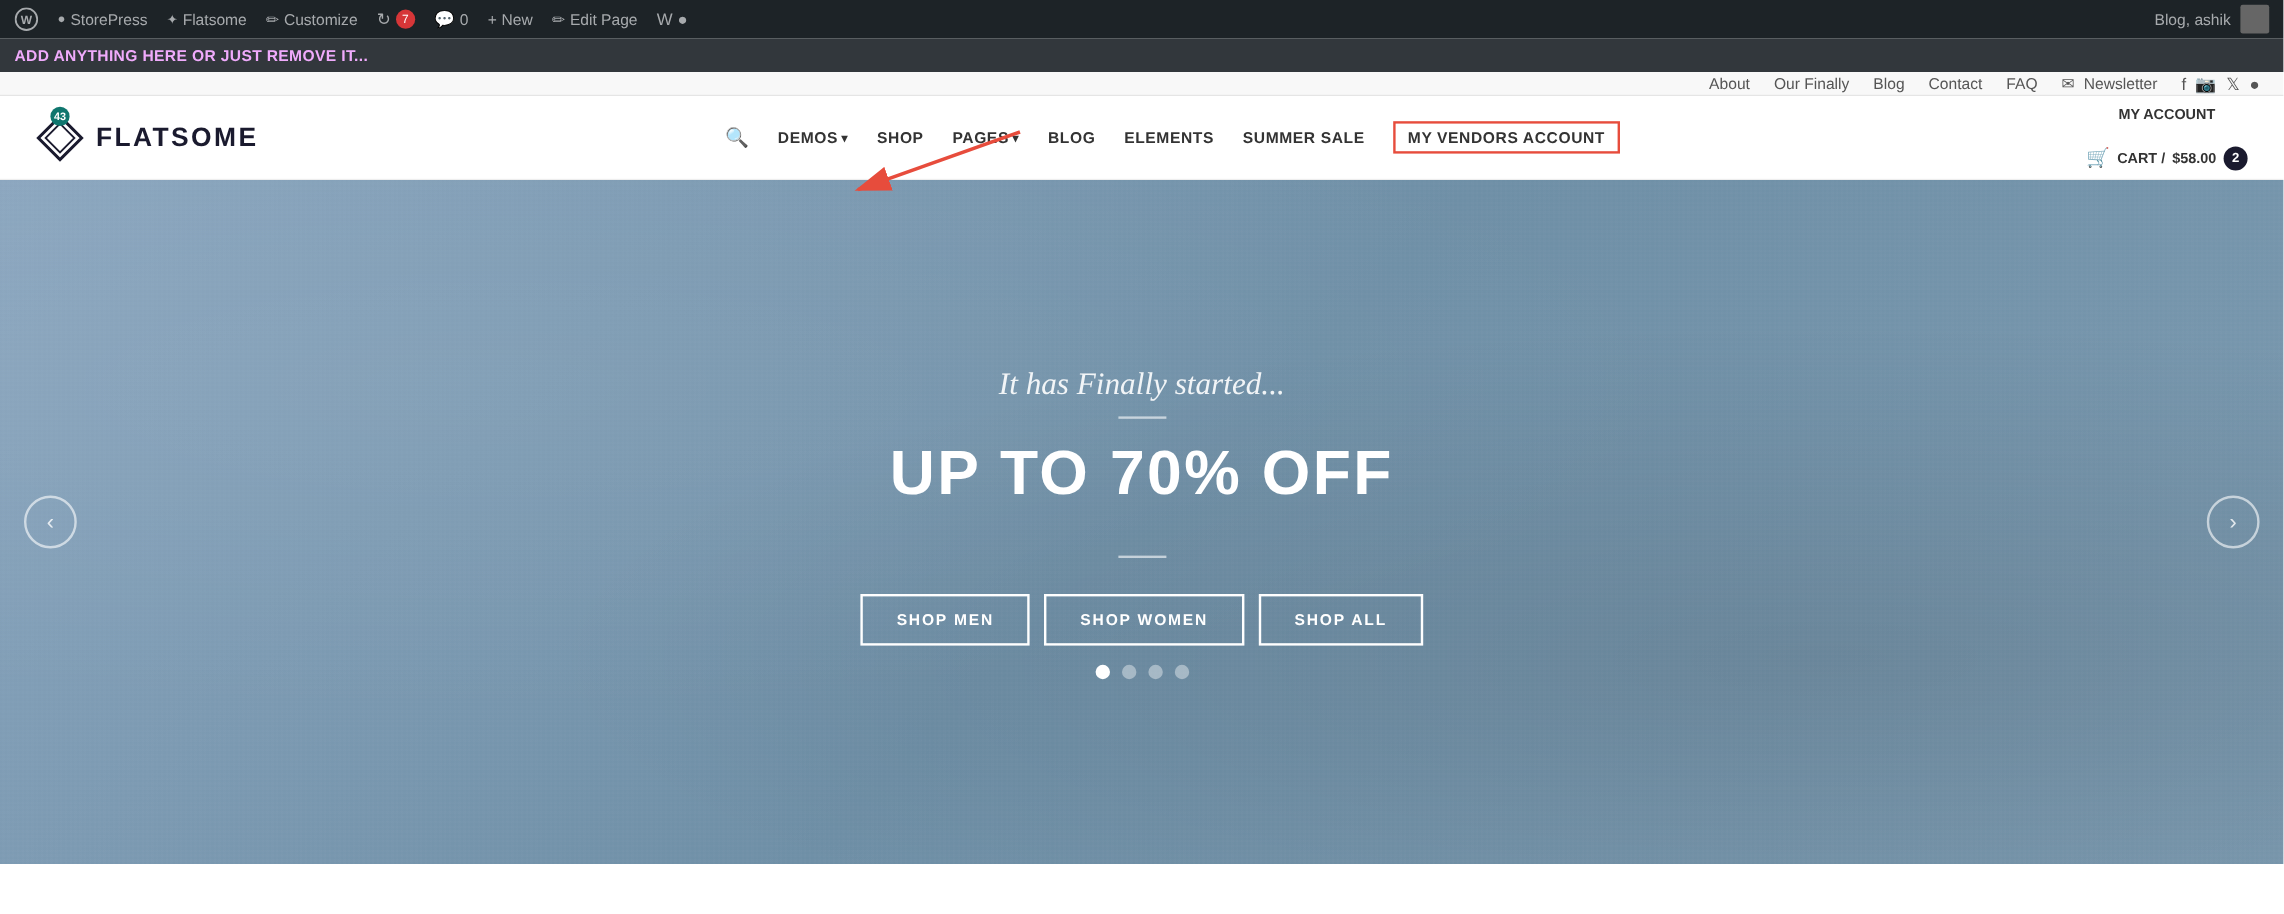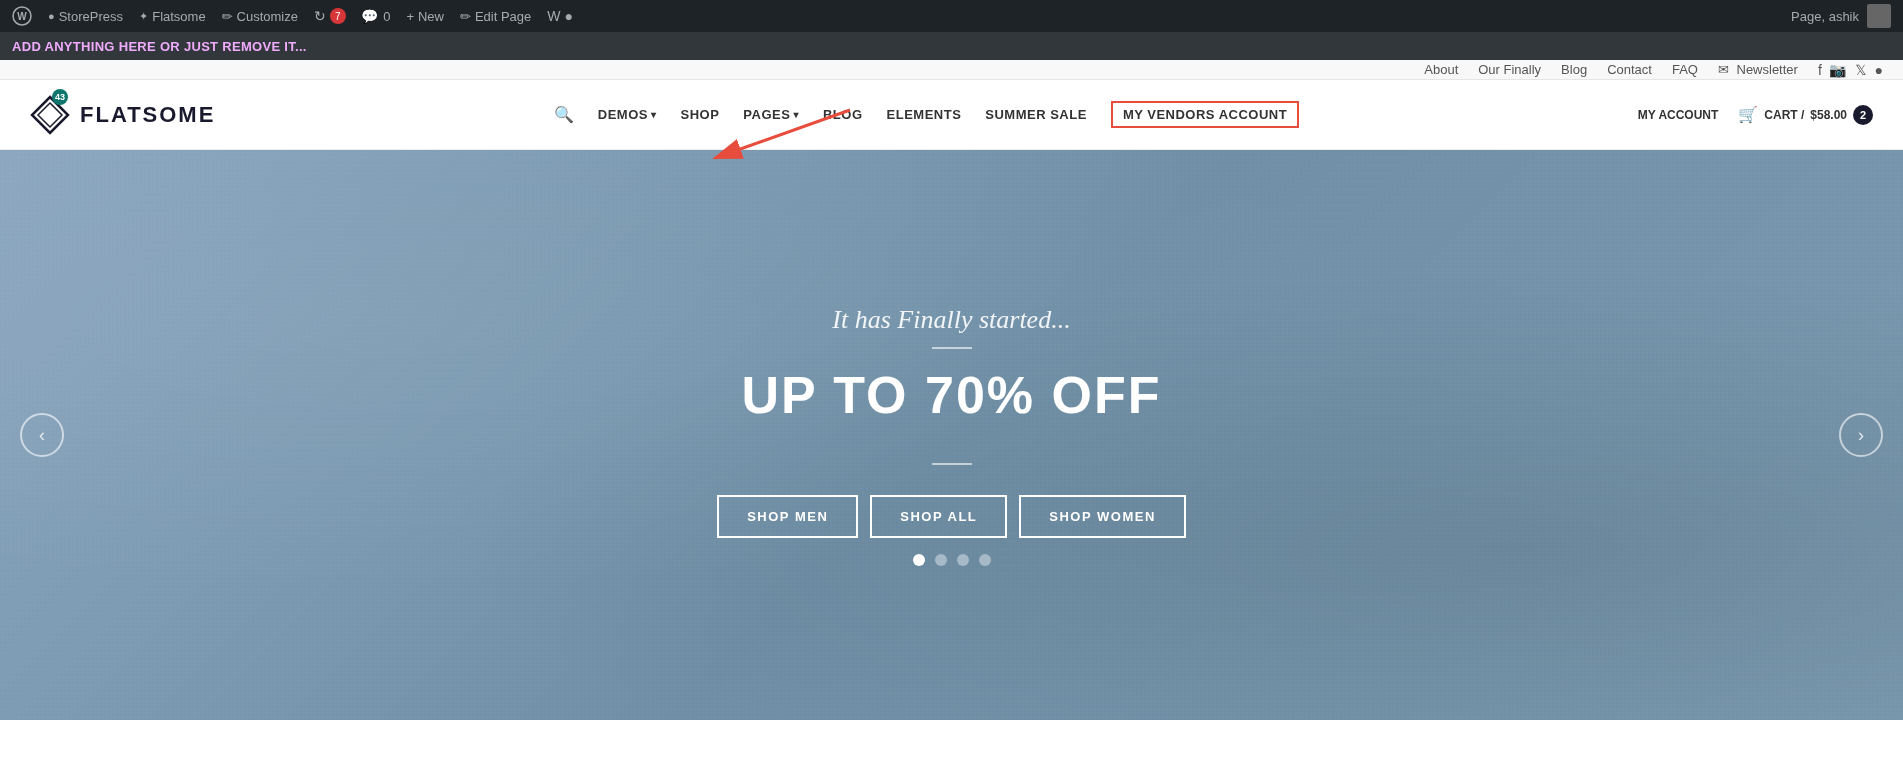--- a/index.html
+++ b/index.html
@@ -108,21 +108,21 @@
     #logo-text {
       font-size: 22px;
       font-weight: 700;
       color: #1a1a2e;
       letter-spacing: 2px;
       text-transform: uppercase;
     }
     .logo-badge {
       position: absolute;
       top: -6px;
-      left: 22px;
+      left: 12px;
       background: #0f766e;
       color: #fff;
       border-radius: 50%;
       width: 16px;
       height: 16px;
       font-size: 9px;
       display: flex;
       align-items: center;
       justify-content: center;
       font-weight: bold;
@@ -154,20 +154,21 @@
       cursor: pointer;
     }
     #header-right {
       display: flex;
       align-items: center;
       gap: 20px;
       font-size: 12px;
       font-weight: 600;
       color: #333;
       text-transform: uppercase;
+      flex-direction: column;
     }
     .cart-btn {
       display: flex;
       align-items: center;
       gap: 6px;
       cursor: pointer;
     }
     .cart-count {
       background: #1a1a2e;
       color: #fff;
@@ -356,21 +357,21 @@
     <div class="admin-bar-item">
       <span>✏</span>
       <span>Edit Page</span>
     </div>
     <div class="admin-bar-item">
       <span style="font-size:14px;">W</span>
       <span style="font-size:14px;">●</span>
     </div>
   </div>
   <div id="admin-bar-right">
-    <span>Page, ashik</span>
+    <span>Blog, ashik</span>
     <div style="width:24px; height:24px; background:#666; border-radius:2px; display:inline-block; vertical-align:middle;"></div>
   </div>
 </div>
 
 <div id="add-anything-bar">
   <span>ADD ANYTHING HERE OR JUST REMOVE IT...</span>
 </div>
 
 <div id="top-nav">
   <span class="top-nav-item">About</span>
@@ -448,22 +449,22 @@
   </div>
 
   <div id="hero-content">
     <div id="hero-subtitle">It has Finally started...</div>
     <div id="hero-divider"></div>
     <div id="hero-percent">UP TO 70% OFF</div>
     <div id="hero-divider2"></div>
 
     <div id="hero-buttons">
       <button class="hero-btn">SHOP MEN</button>
+      <button class="hero-btn">SHOP WOMEN</button>
       <button class="hero-btn">SHOP ALL</button>
-      <button class="hero-btn">SHOP WOMEN</button>
     </div>
 
     <div id="hero-dots">
       <div class="dot active"></div>
       <div class="dot"></div>
       <div class="dot"></div>
       <div class="dot"></div>
     </div>
   </div>
 

